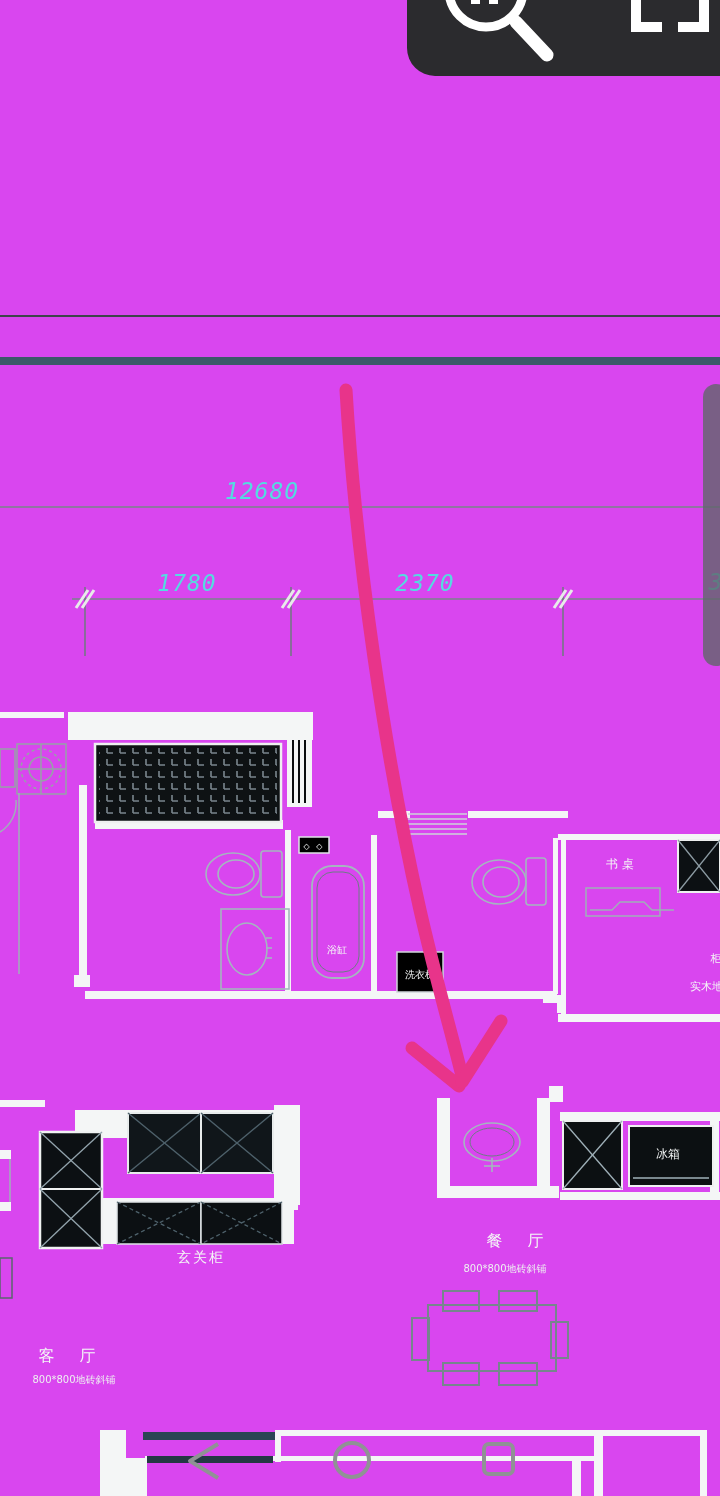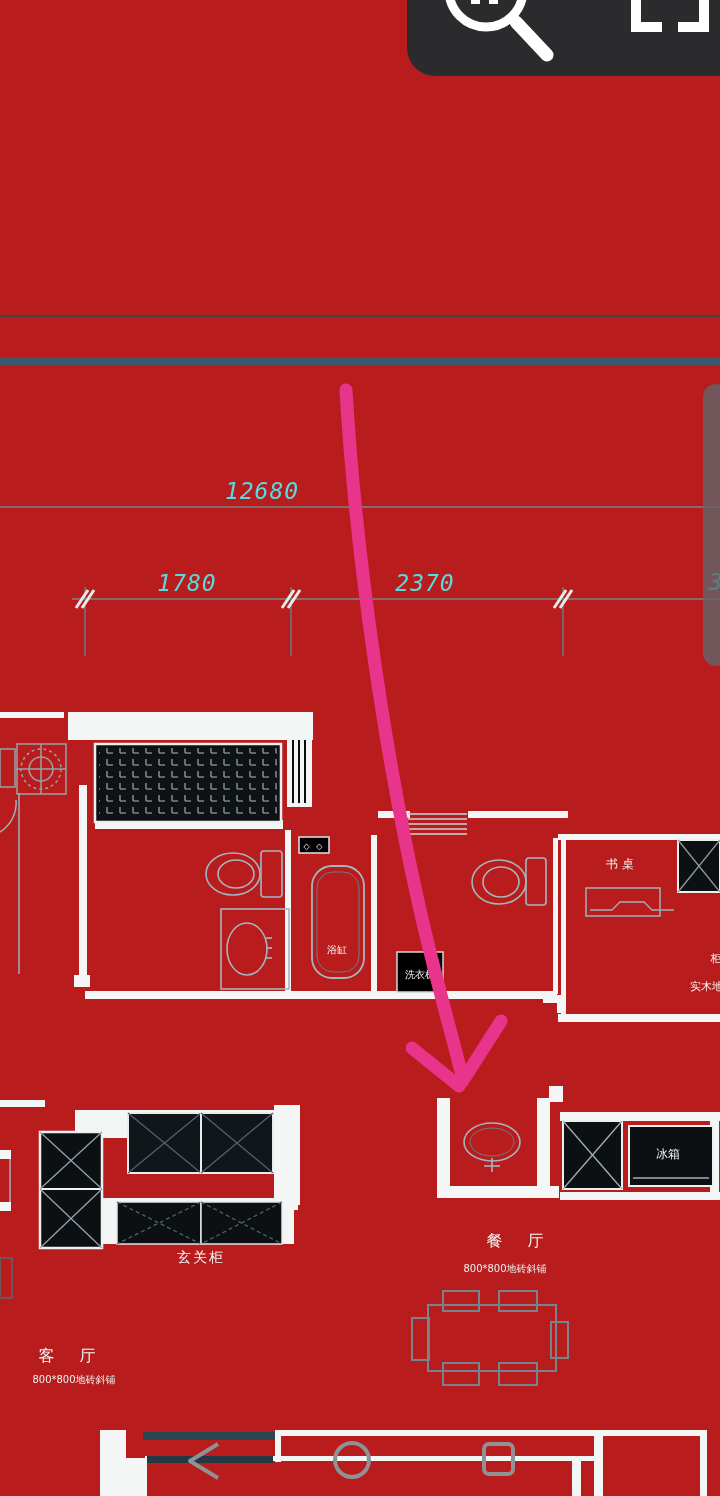--- a/index.html
+++ b/index.html
@@ -1,16 +1,16 @@
 <!DOCTYPE html>
 <html><head>
 <meta charset="utf-8">
 <style>
   html,body{margin:0;padding:0;background:#000;}
-  .screen{position:relative;width:720px;height:1496px;background:#b91c1c;overflow:hidden;
+  .screen{position:relative;width:720px;height:1496px;background:#d946ef;overflow:hidden;
           font-family:"DejaVu Sans","Liberation Sans",sans-serif;}
   .plan-svg{position:absolute;left:0;top:0;}
   
   .toolbar{position:absolute;left:407px;top:-30px;width:340px;height:106px;
            background:#2b2b2e;border-radius:28px;}
   .toolbar svg{position:absolute;left:0;top:0;overflow:visible;}
   
   .scrollbar{position:absolute;left:703px;top:384px;width:26px;height:282px;
              border-radius:13px;background:rgba(96,101,106,0.80);}
   

